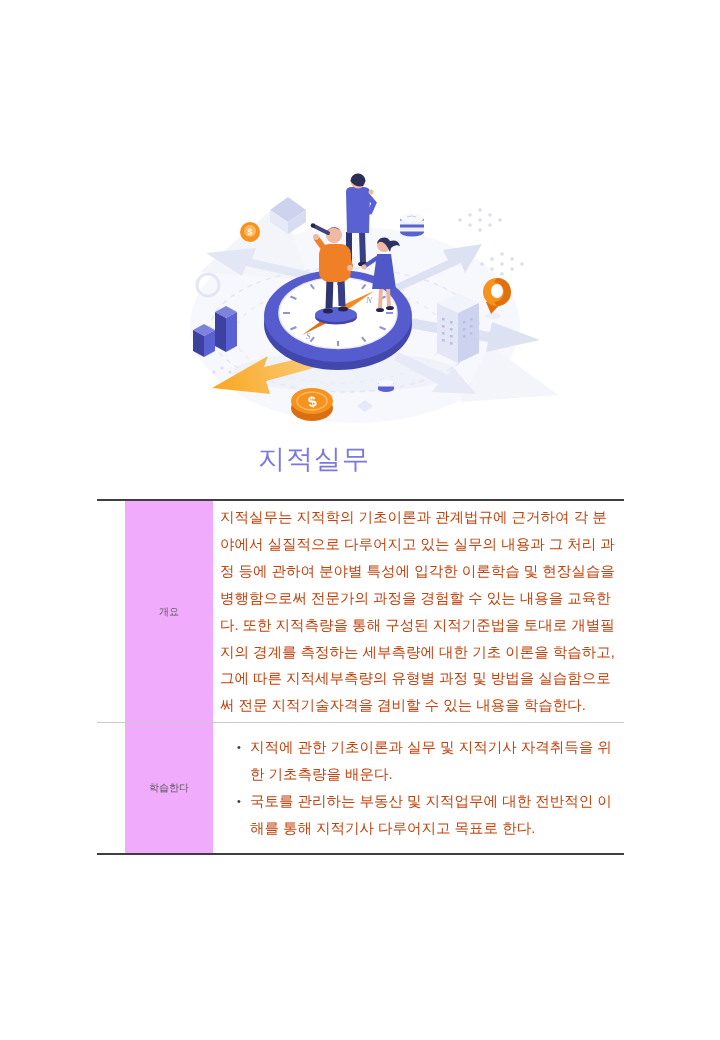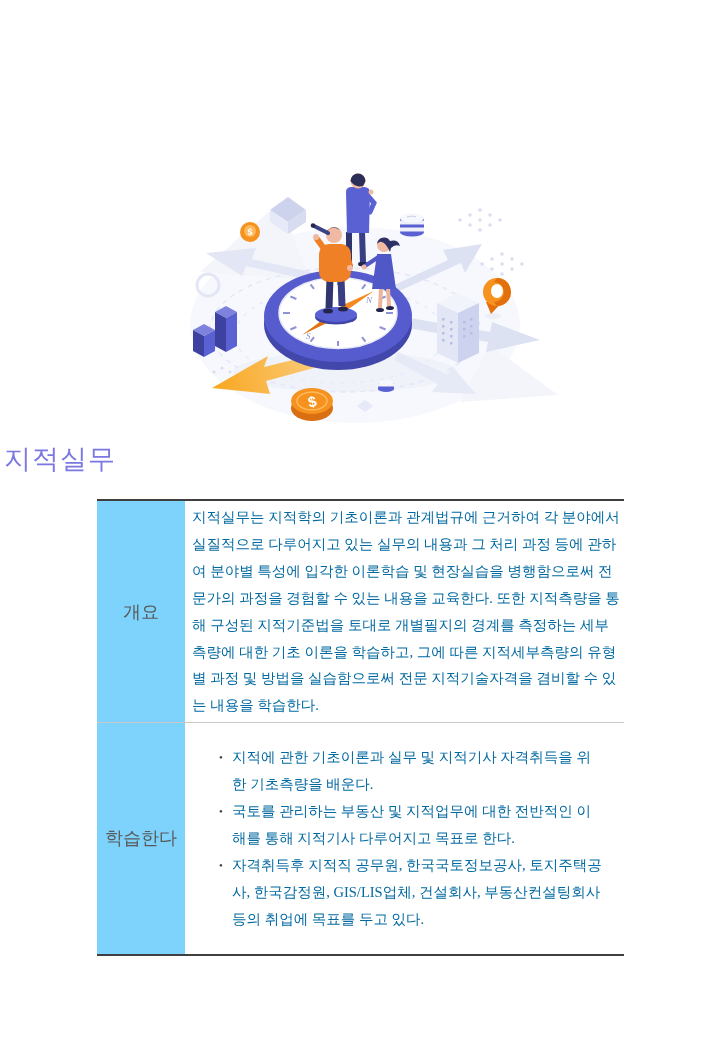--- a/index.html
+++ b/index.html
@@ -1,29 +1,29 @@
 <!DOCTYPE html>
 <html><head>
 <meta charset="utf-8">
 <style>
   html,body{margin:0;padding:0;background:#ffffff;}
   .page{position:relative;width:720px;height:1040px;background:#ffffff;overflow:hidden;
         font-family:"Liberation Sans",sans-serif;}
   .illustration{position:absolute;left:160px;top:140px;width:400px;height:300px;}
-  .page-title{position:absolute;left:4px;top:441px;width:604px;margin:0;text-align:left;
+  .page-title{position:absolute;left:12px;top:441px;width:604px;margin:0;text-align:center;
         font-size:27px;font-weight:400;letter-spacing:1px;color:#7b79e1;}
   .info-table{position:absolute;left:97px;top:499px;width:527px;
         border-top:2px solid #3f3f3f;border-bottom:2px solid #3f3f3f;}
   .info-row{display:flex;}
   .info-row + .info-row{border-top:1px solid #c9c9c9;}
-  .label-cell{flex:0 0 88px;background:#7dd3fc;display:flex;align-items:center;justify-content:center;
-        color:#595959;font-size:18px;}
-  .content-cell{flex:1;padding:3px 4px 3px 7px;color:#0369a1;font-size:14.5px;line-height:26.9px;
-        word-break:break-all;text-align:left;font-family:Liberation Serif, serif;}
-  .goal-list{margin:18px;padding:0 0 0 9px;list-style:none;}
+  .label-cell{flex:0 0 88px;background:#f0abfc;display:flex;align-items:center;justify-content:center;
+        color:#595959;font-size:10px;margin-left:28px;}
+  .content-cell{flex:1;padding:3px 4px 3px 7px;color:#c2410c;font-size:14.5px;line-height:26.9px;
+        word-break:break-all;text-align:left;}
+  .goal-list{margin:8px;padding:0 0 0 9px;list-style:none;}
   .goal-list li{position:relative;padding-left:13px;}
   .goal-list li::before{content:"\2022";position:absolute;left:0;top:0;color:#3a3a3a;
         font-size:11px;line-height:26.9px;}
 </style>
 </head>
 <body>
 
 <div class="page">
 
   <div class="illustration">
@@ -233,19 +233,18 @@
     <div class="info-row">
       <div class="label-cell">개요</div>
       <div class="content-cell">지적실무는 지적학의 기초이론과 관계법규에 근거하여 각 분야에서 실질적으로 다루어지고 있는 실무의 내용과 그 처리 과정 등에 관하여 분야별 특성에 입각한 이론학습 및 현장실습을 병행함으로써 전문가의 과정을 경험할 수 있는 내용을 교육한다. 또한 지적측량을 통해 구성된 지적기준법을 토대로 개별필지의 경계를 측정하는 세부측량에 대한 기초 이론을 학습하고, 그에 따른 지적세부측량의 유형별 과정 및 방법을 실습함으로써 전문 지적기술자격을 겸비할 수 있는 내용을 학습한다.</div>
     </div>
     <div class="info-row">
       <div class="label-cell">학습한다</div>
       <div class="content-cell">
         <ul class="goal-list">
           <li>지적에 관한 기초이론과 실무 및 지적기사 자격취득을 위한 기초측량을 배운다.</li>
           <li>국토를 관리하는 부동산 및 지적업무에 대한 전반적인 이해를 통해 지적기사 다루어지고 목표로 한다.</li>
-          <li>자격취득후 지적직 공무원, 한국국토정보공사, 토지주택공사, 한국감정원, GIS/LIS업체, 건설회사, 부동산컨설팅회사 등의 취업에 목표를 두고 있다.</li>
         </ul>
       </div>
     </div>
   </div>
 
 </div>
 
 </body></html>

